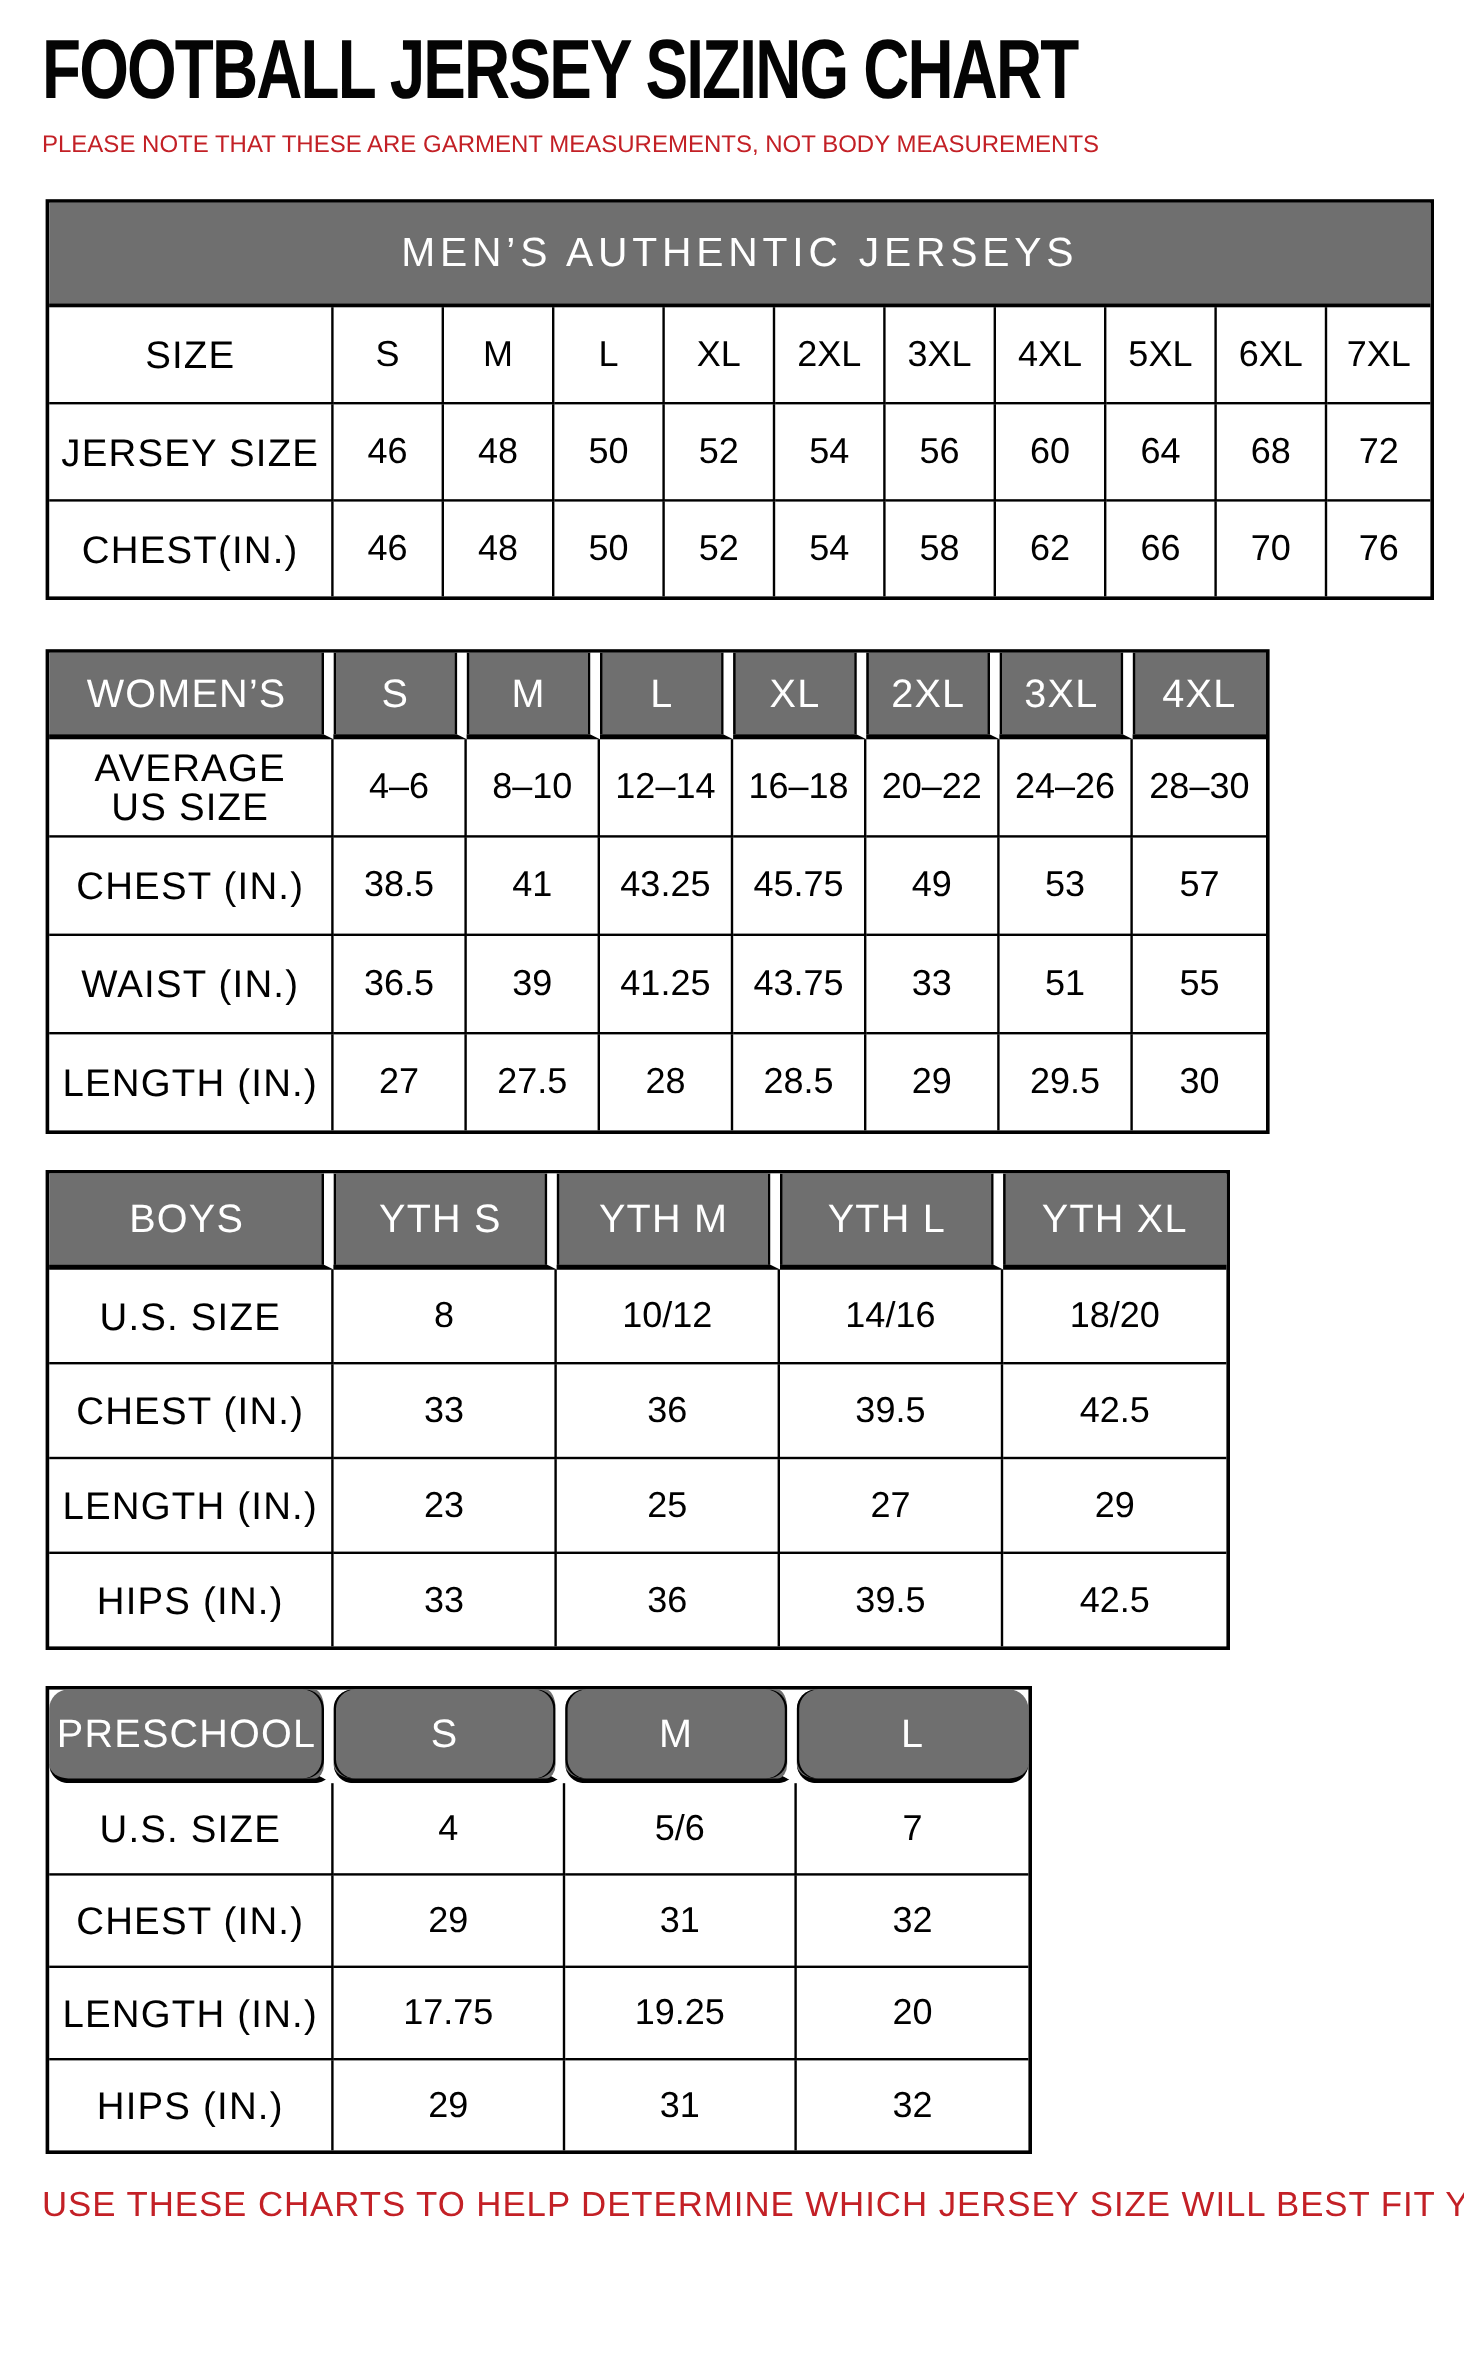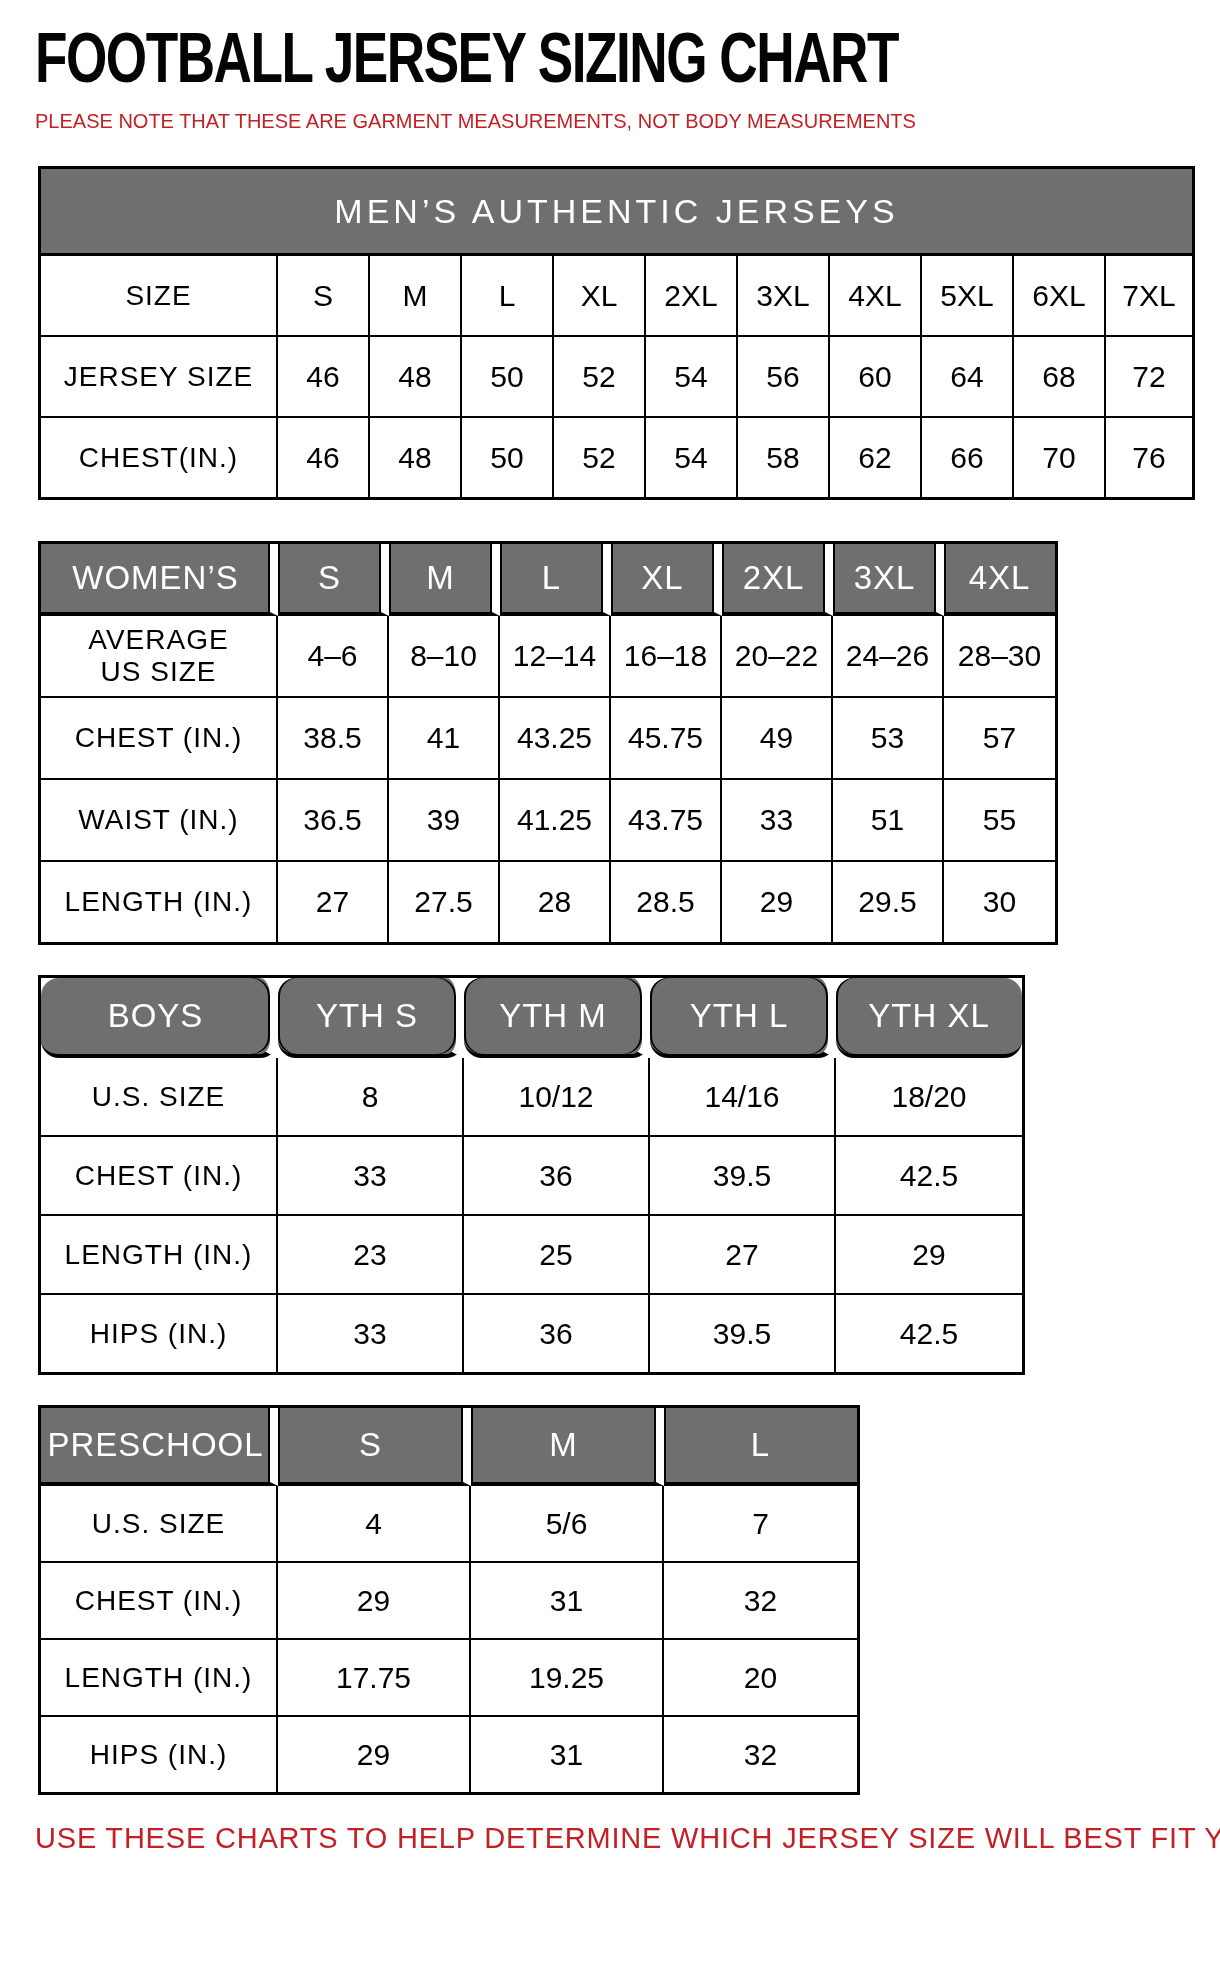--- a/index.html
+++ b/index.html
@@ -60,31 +60,31 @@
   table.headed thead th:first-child{box-shadow:inset -2px 0 0 var(--black);}
   table.headed thead th:last-child{border-right:none;box-shadow:inset 2px 0 0 var(--black);}
 
   
   .mens thead th{
     border-bottom:3px solid var(--black);border-right:none;box-shadow:none;
     font-size:34px;letter-spacing:4px;
   }
 
   
-  .size-table tbody th{font-size:28px;letter-spacing:1px;white-space:pre-line;line-height:32px;}
+  .size-table tbody th{font-size:32px;letter-spacing:1px;white-space:pre-line;line-height:32px;}
   .size-table tbody td{font-size:30px;}
 
   
   .mens thead th{height:84px;}
   .mens tbody th,.mens tbody td{height:79px;}
   .womens thead th{height:68px;}
   .womens tbody th,.womens tbody td{height:80px;}
-  .boys thead th{height:76px;border-radius:18px;}
+  .boys thead th{height:76px;}
   .boys tbody th,.boys tbody td{height:77px;}
-  .preschool thead th{height:74px;}
+  .preschool thead th{height:74px;border-radius:16px;}
   .preschool tbody th,.preschool tbody td{height:75px;}
 
   
   .mens{margin-top:27px;}
   .womens{margin-top:41px;}
   .boys{margin-top:30px;}
   .preschool{margin-top:30px;}
 
   .footer{
     margin:27px 0 0 35px;font-size:29px;letter-spacing:0.8px;

